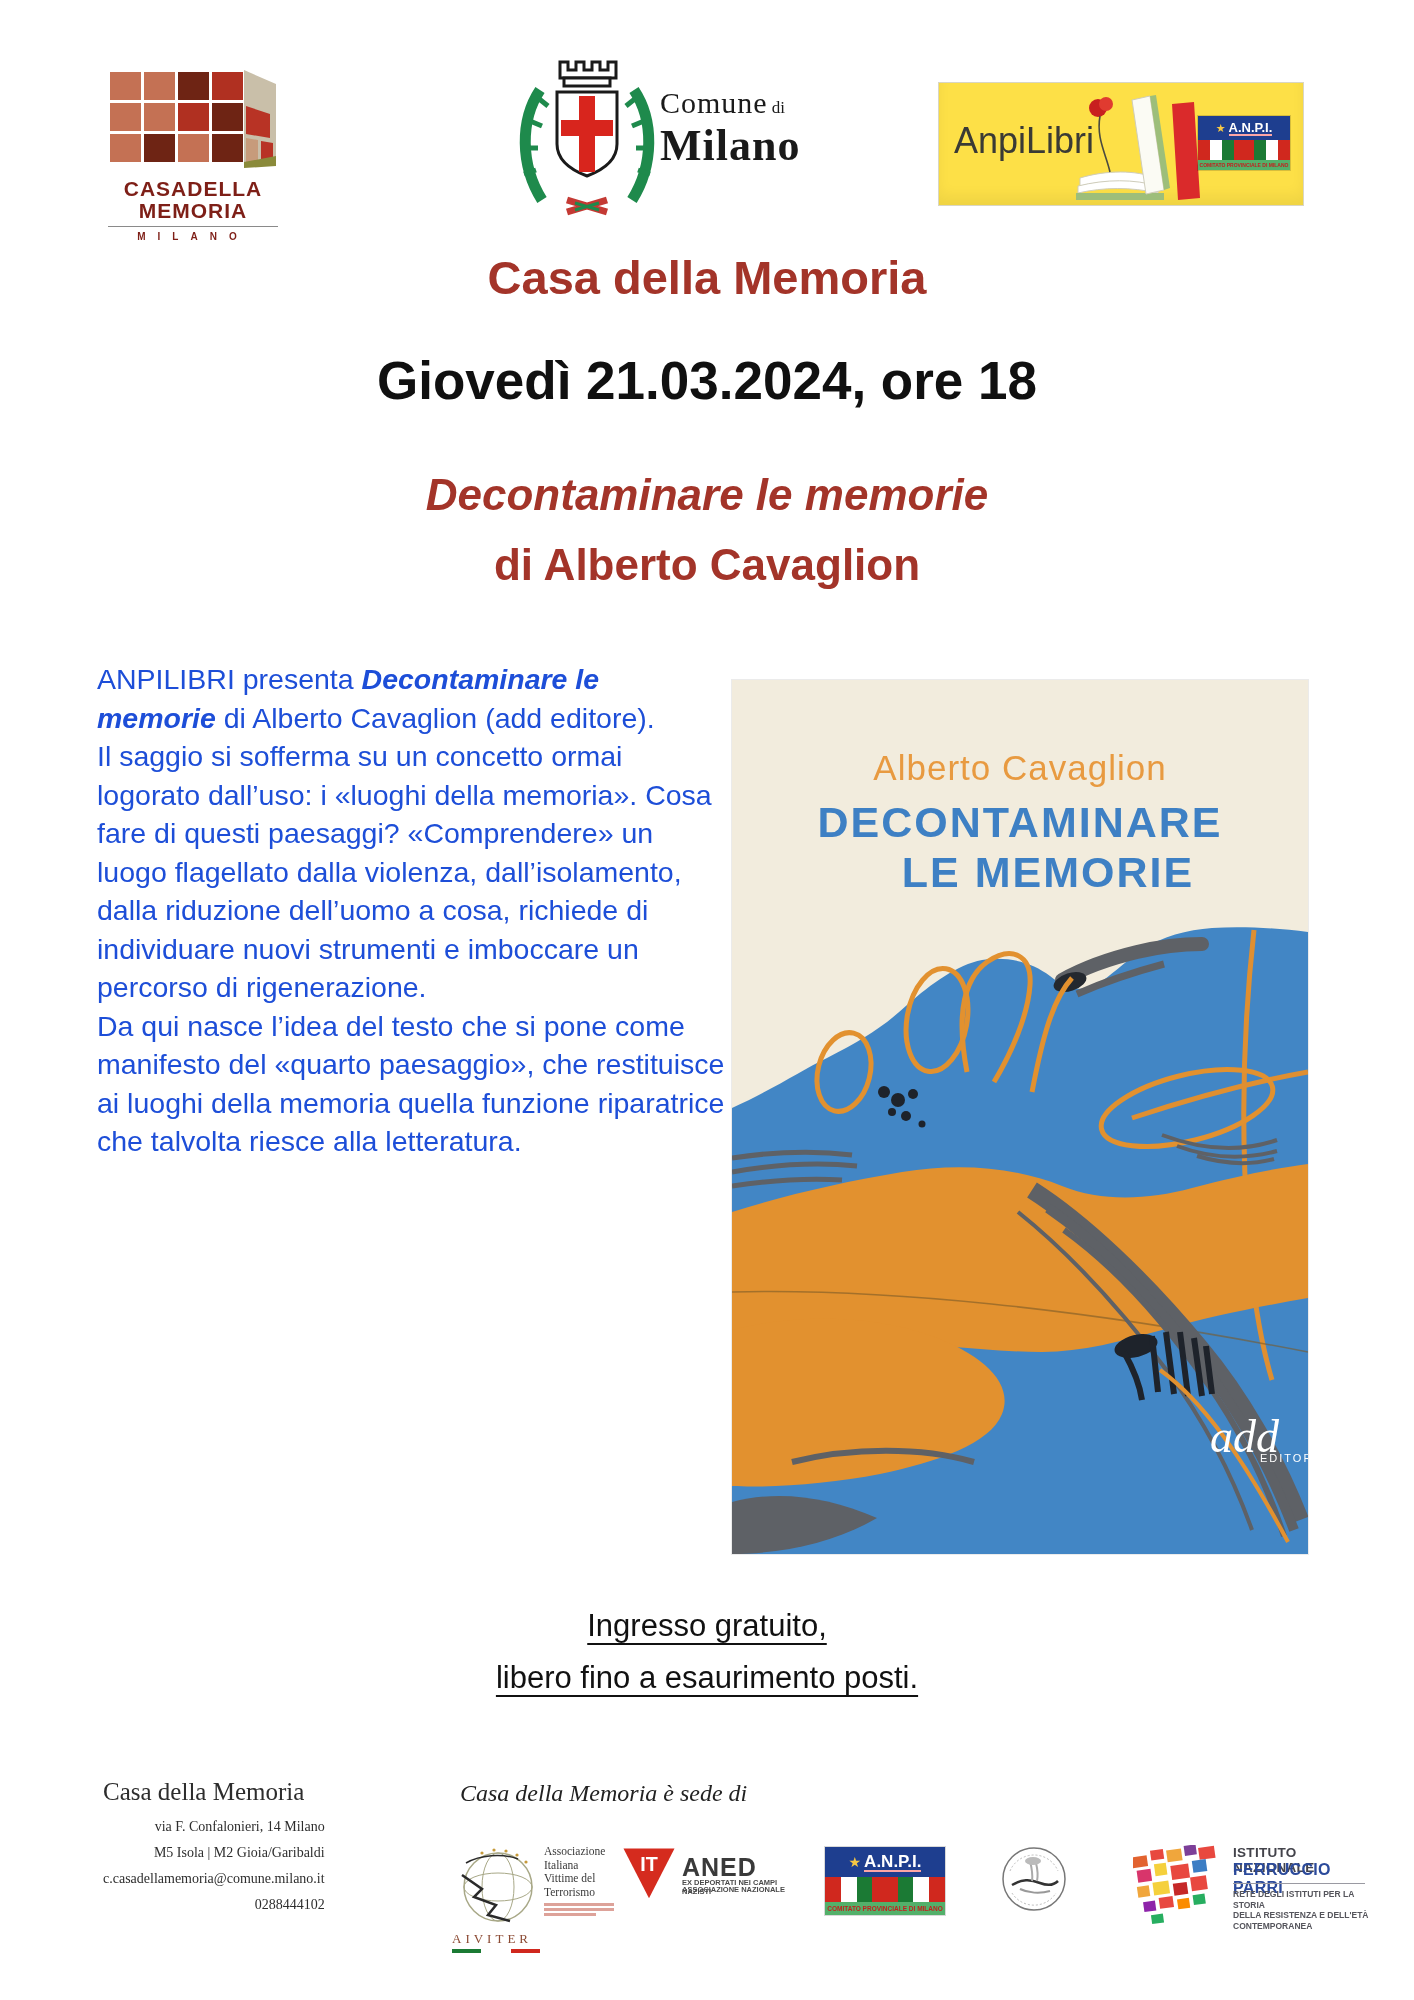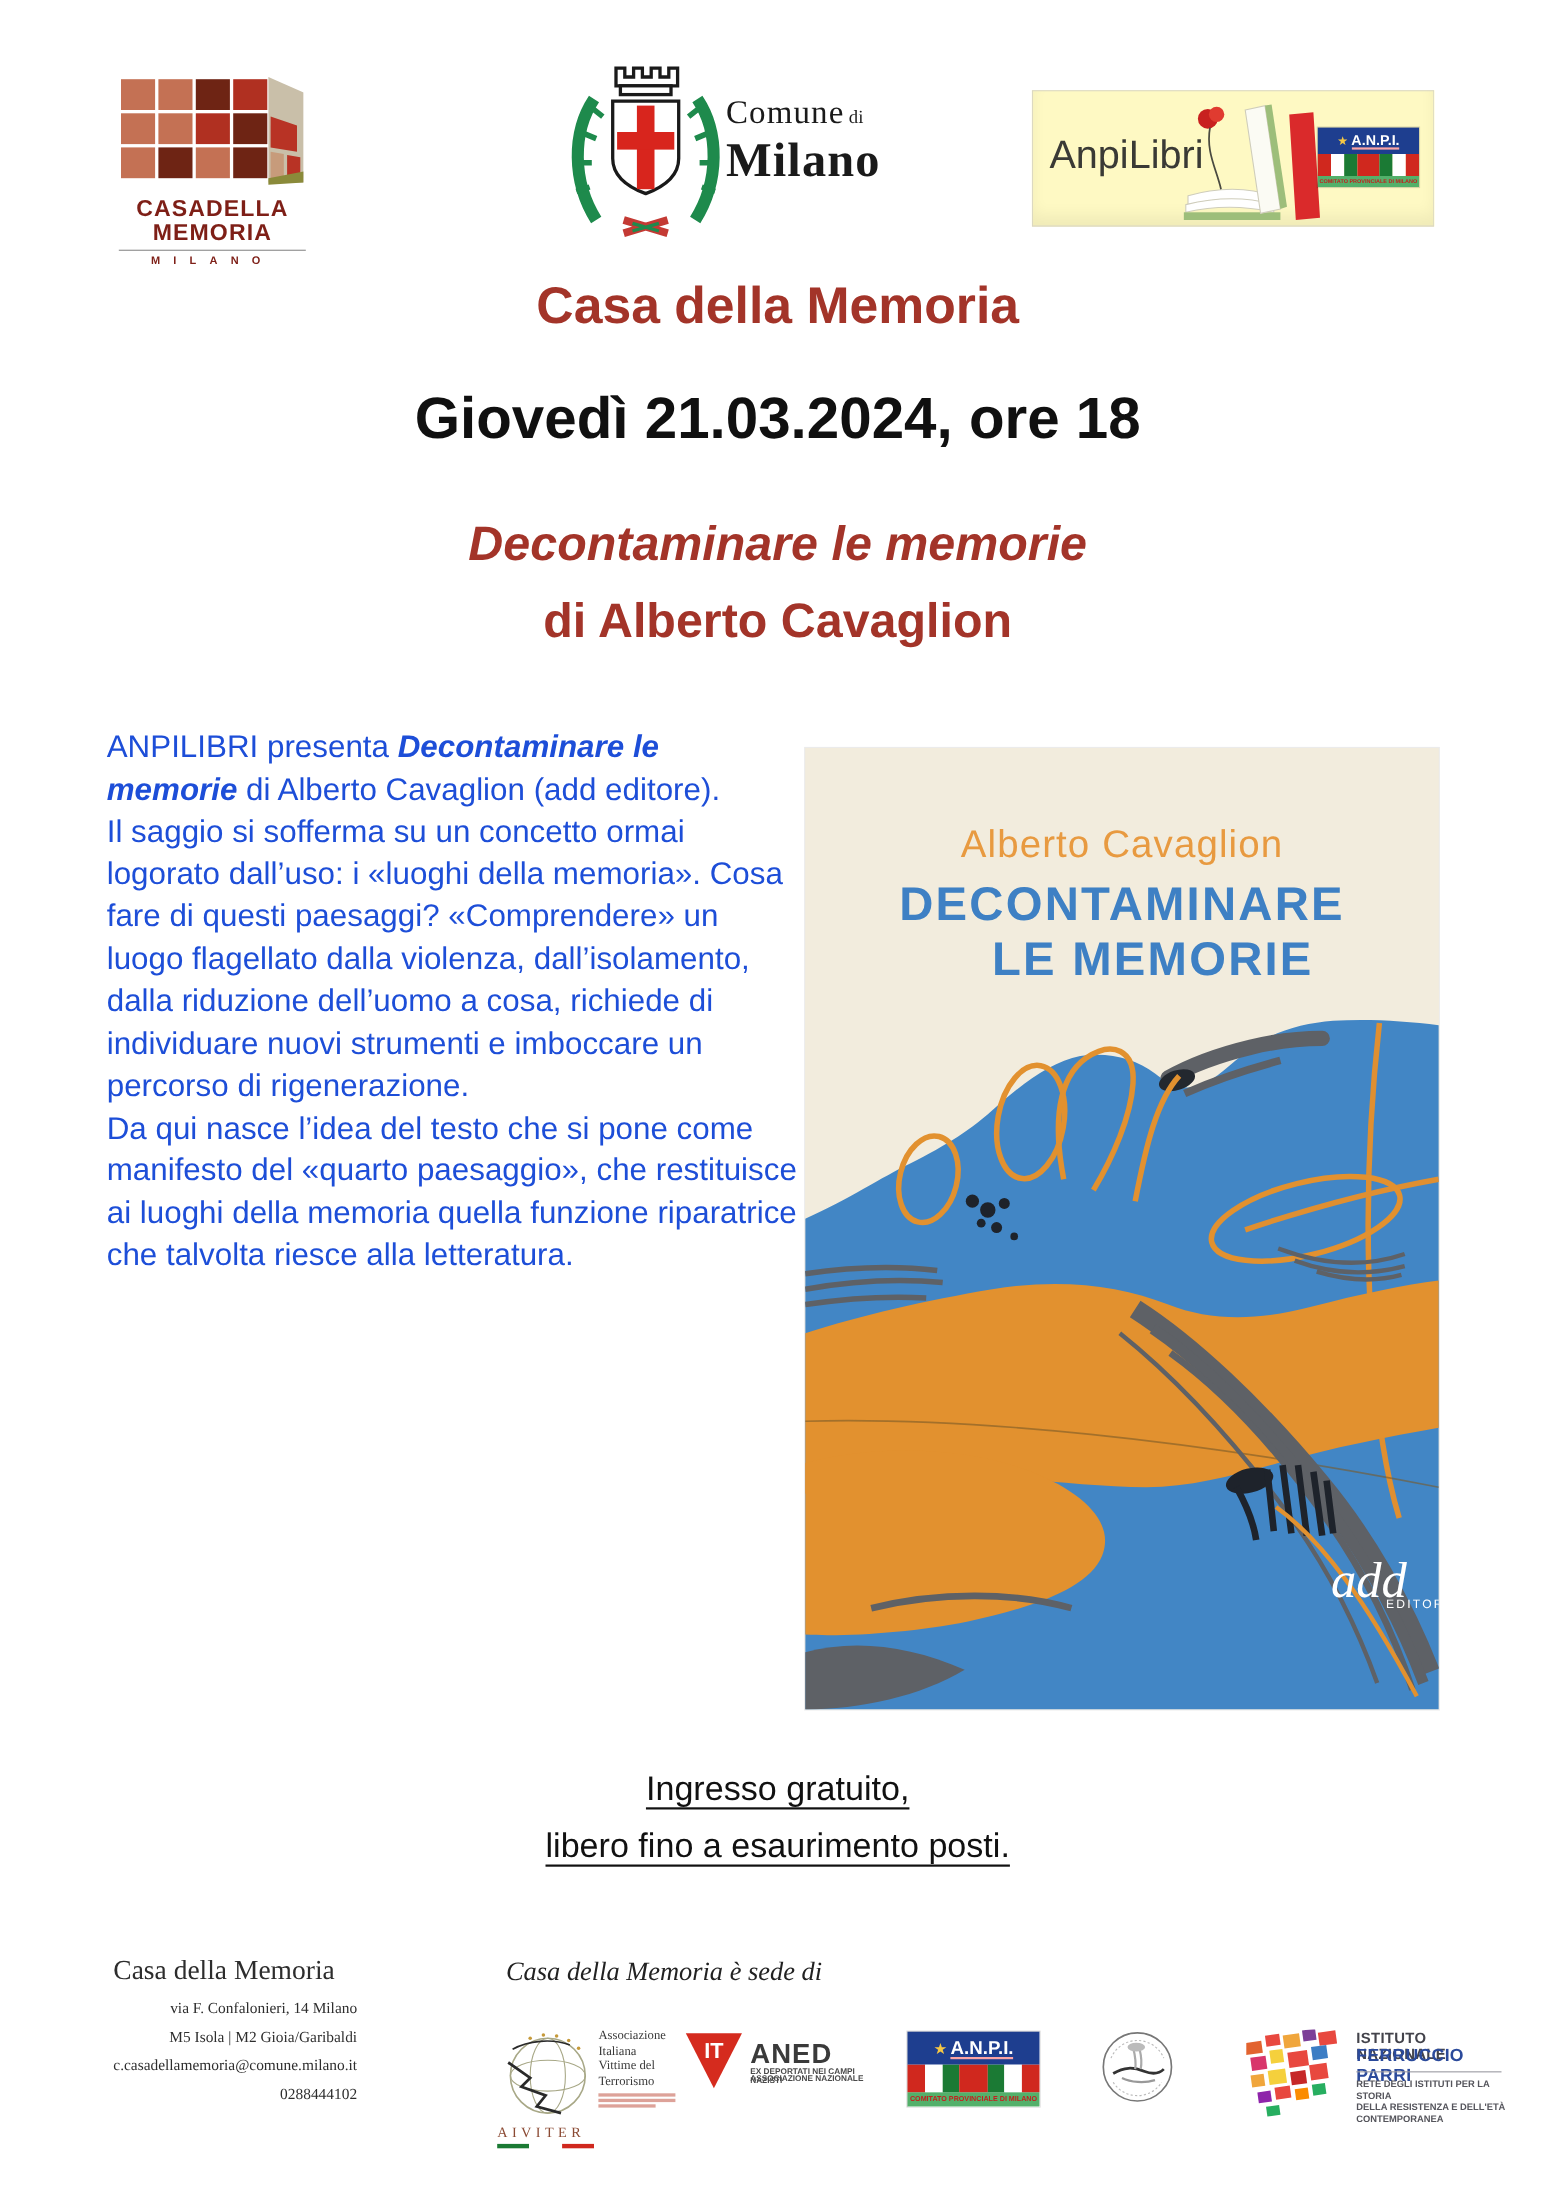--- a/index.html
+++ b/index.html
@@ -10,21 +10,21 @@
   .hdr-logo{position:absolute;}
   .casa-logo{left:108px;top:68px;width:170px;text-align:center;}
   .casa-logo .wordmark{font-weight:700;color:#7E1F17;font-size:21px;line-height:22px;letter-spacing:1px;margin-top:4px;}
   .casa-logo .city{font-size:10px;color:#7E1F17;letter-spacing:12px;border-top:1px solid #8a8a8a;
                    margin-top:4px;padding-top:4px;font-weight:700;}
   .comune-logo{left:512px;top:50px;width:360px;height:170px;}
   .comune-text{position:absolute;left:148px;top:36px;color:#1a1a1a;font-family:"Liberation Serif",serif;}
   .comune-text .l1{font-size:30px;letter-spacing:1px;}
   .comune-text .di{font-size:17px;}
   .comune-text .l2{font-size:44px;font-weight:700;letter-spacing:1px;margin-top:0px;}
-  .anpilibri{left:938px;top:82px;width:366px;height:124px;background:#fef9c3;
+  .anpilibri{left:938px;top:82px;width:366px;height:124px;background:#fde047;
              box-shadow:inset 0 0 0 1px #d9d6c3, inset 0 -10px 14px rgba(0,0,0,.06);}
   .anpilibri .brand{position:absolute;left:16px;top:38px;font-size:36px;color:#3A3A35;font-weight:400;}
   .badge{position:absolute;box-shadow:0 0 0 1px rgba(0,0,0,.15);}
   .badge .bar{background:#1E3E8F;display:flex;align-items:center;justify-content:center;gap:3px;}
   .badge .star{color:#F6C744;}
   .badge .nm{color:#fff;font-weight:700;border-bottom:2px solid #fca5a5;line-height:1;}
   .badge .stripes{display:flex;width:100%;}
   .badge .stripes div{flex:1;}
   .badge .cap{background:#53B06A;color:#C41E1E;text-align:center;font-weight:700;overflow:hidden;white-space:nowrap;}
   .badge-hdr{right:14px;top:34px;width:92px;}

